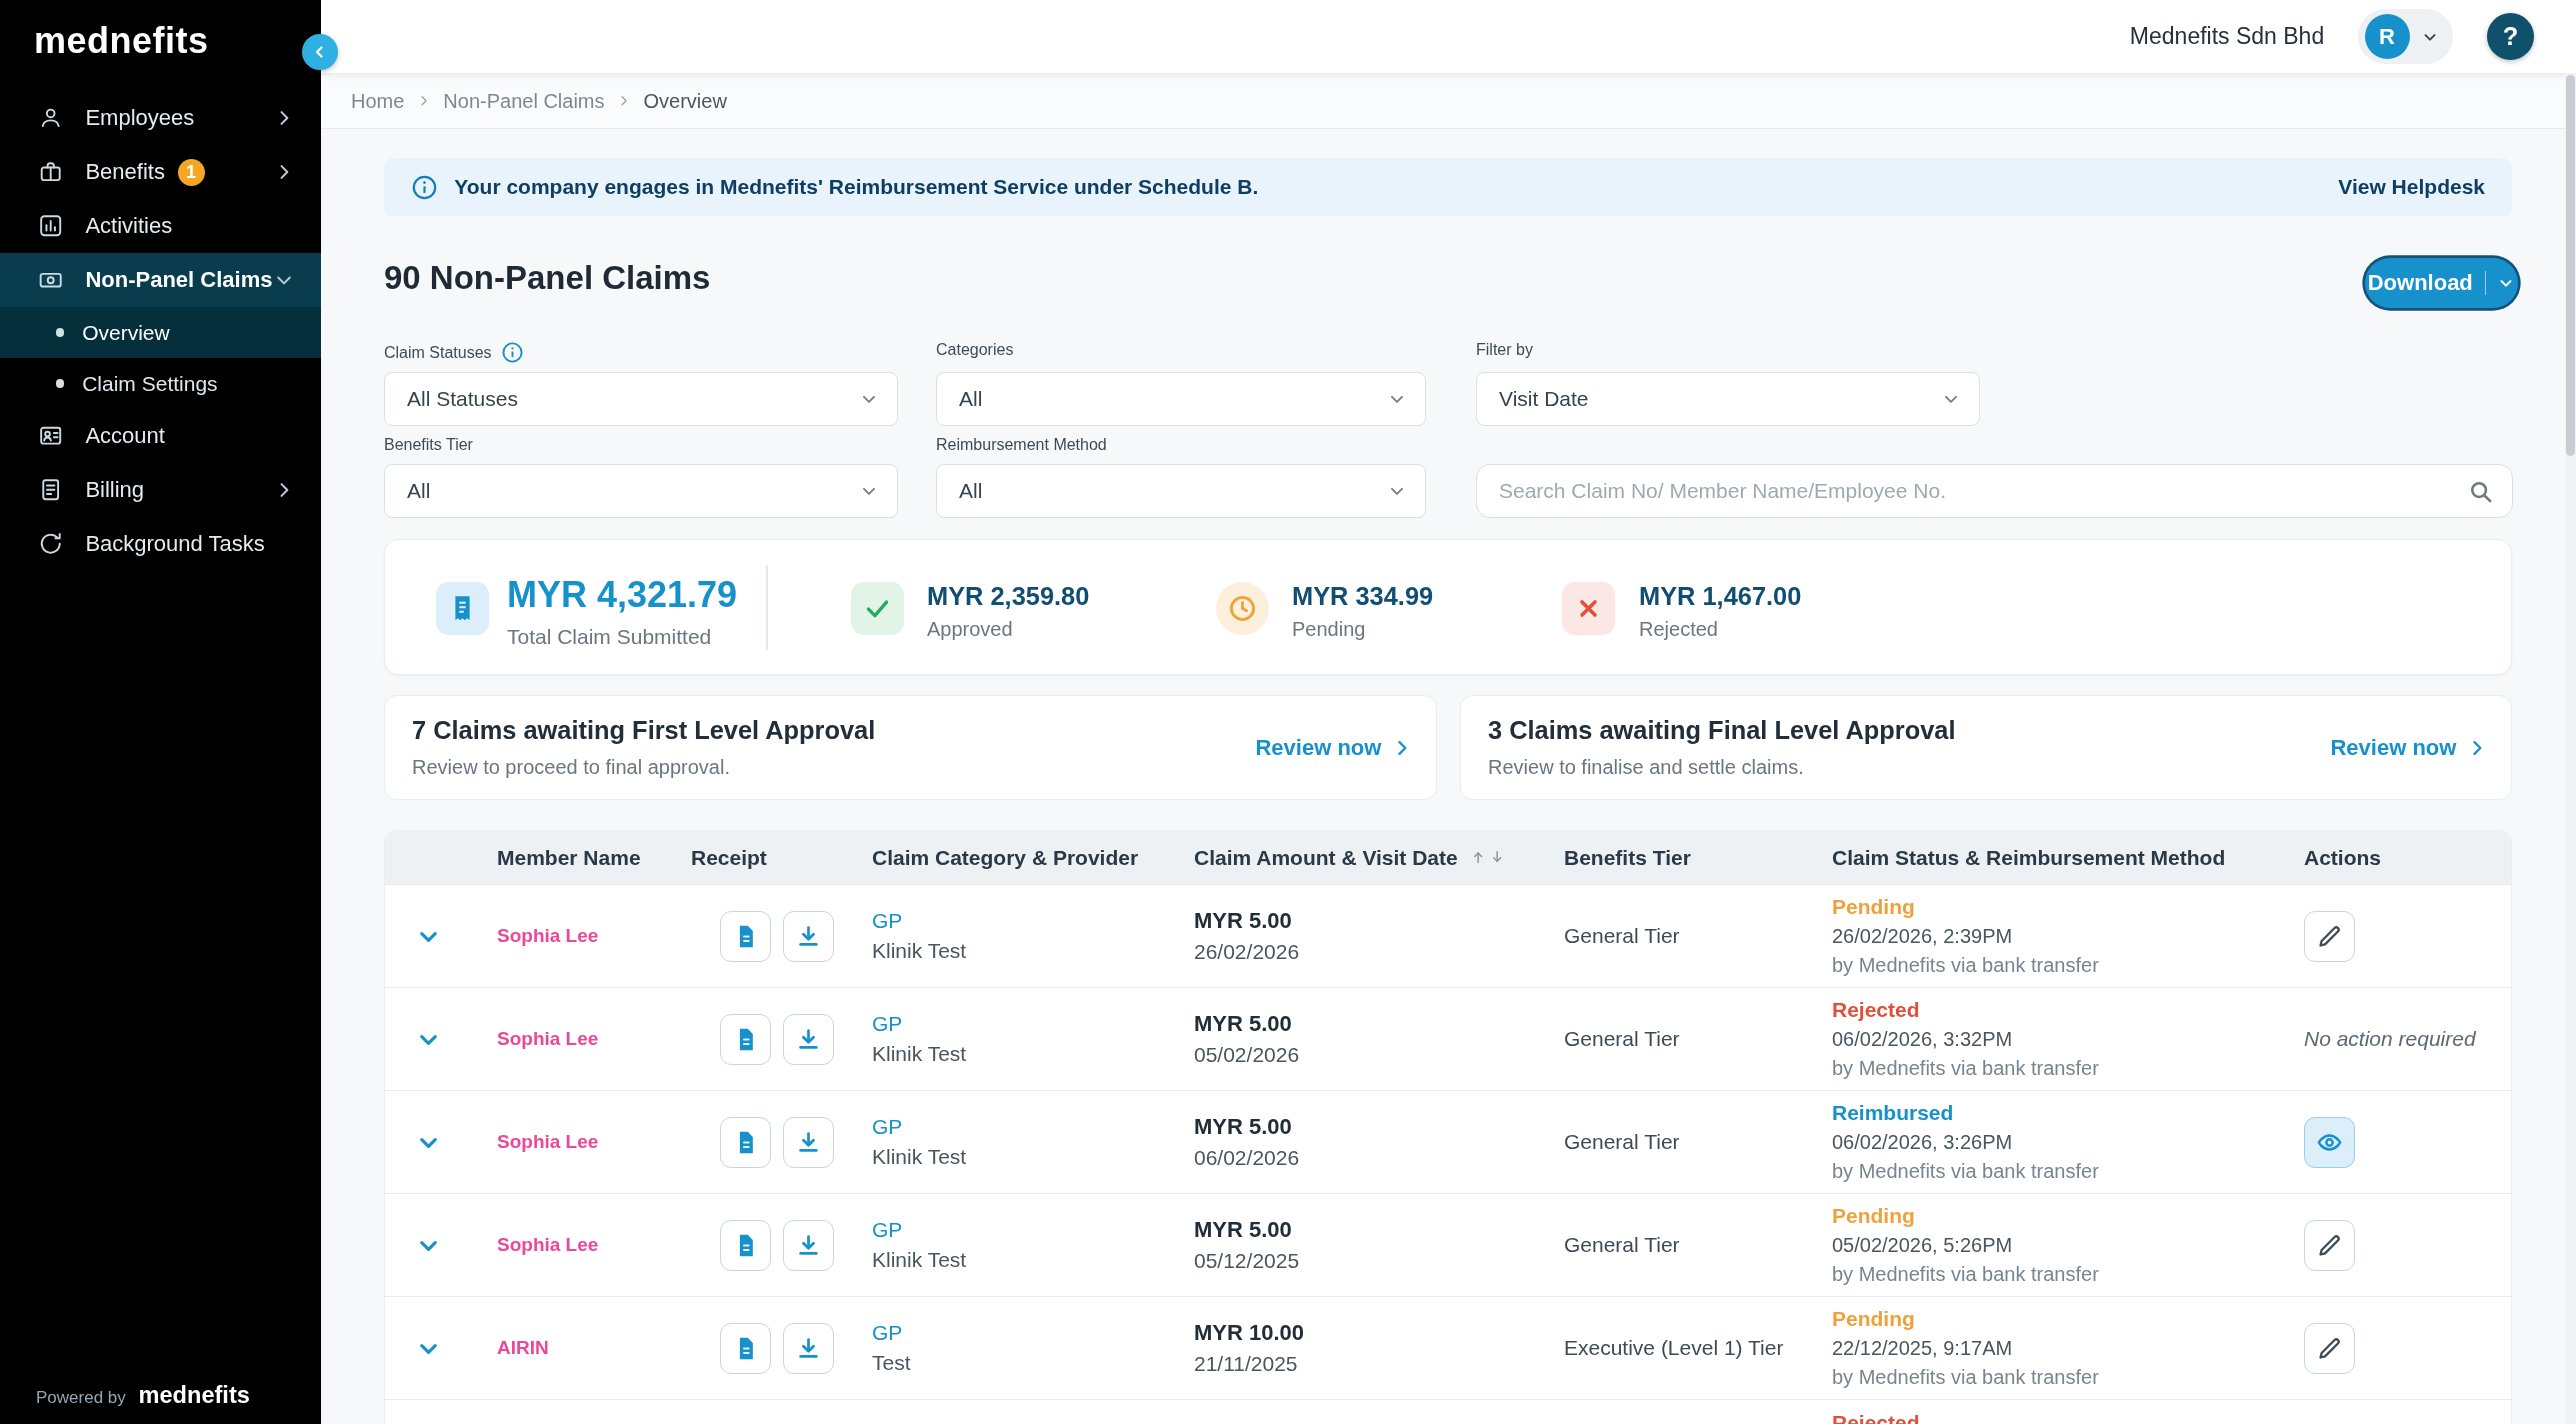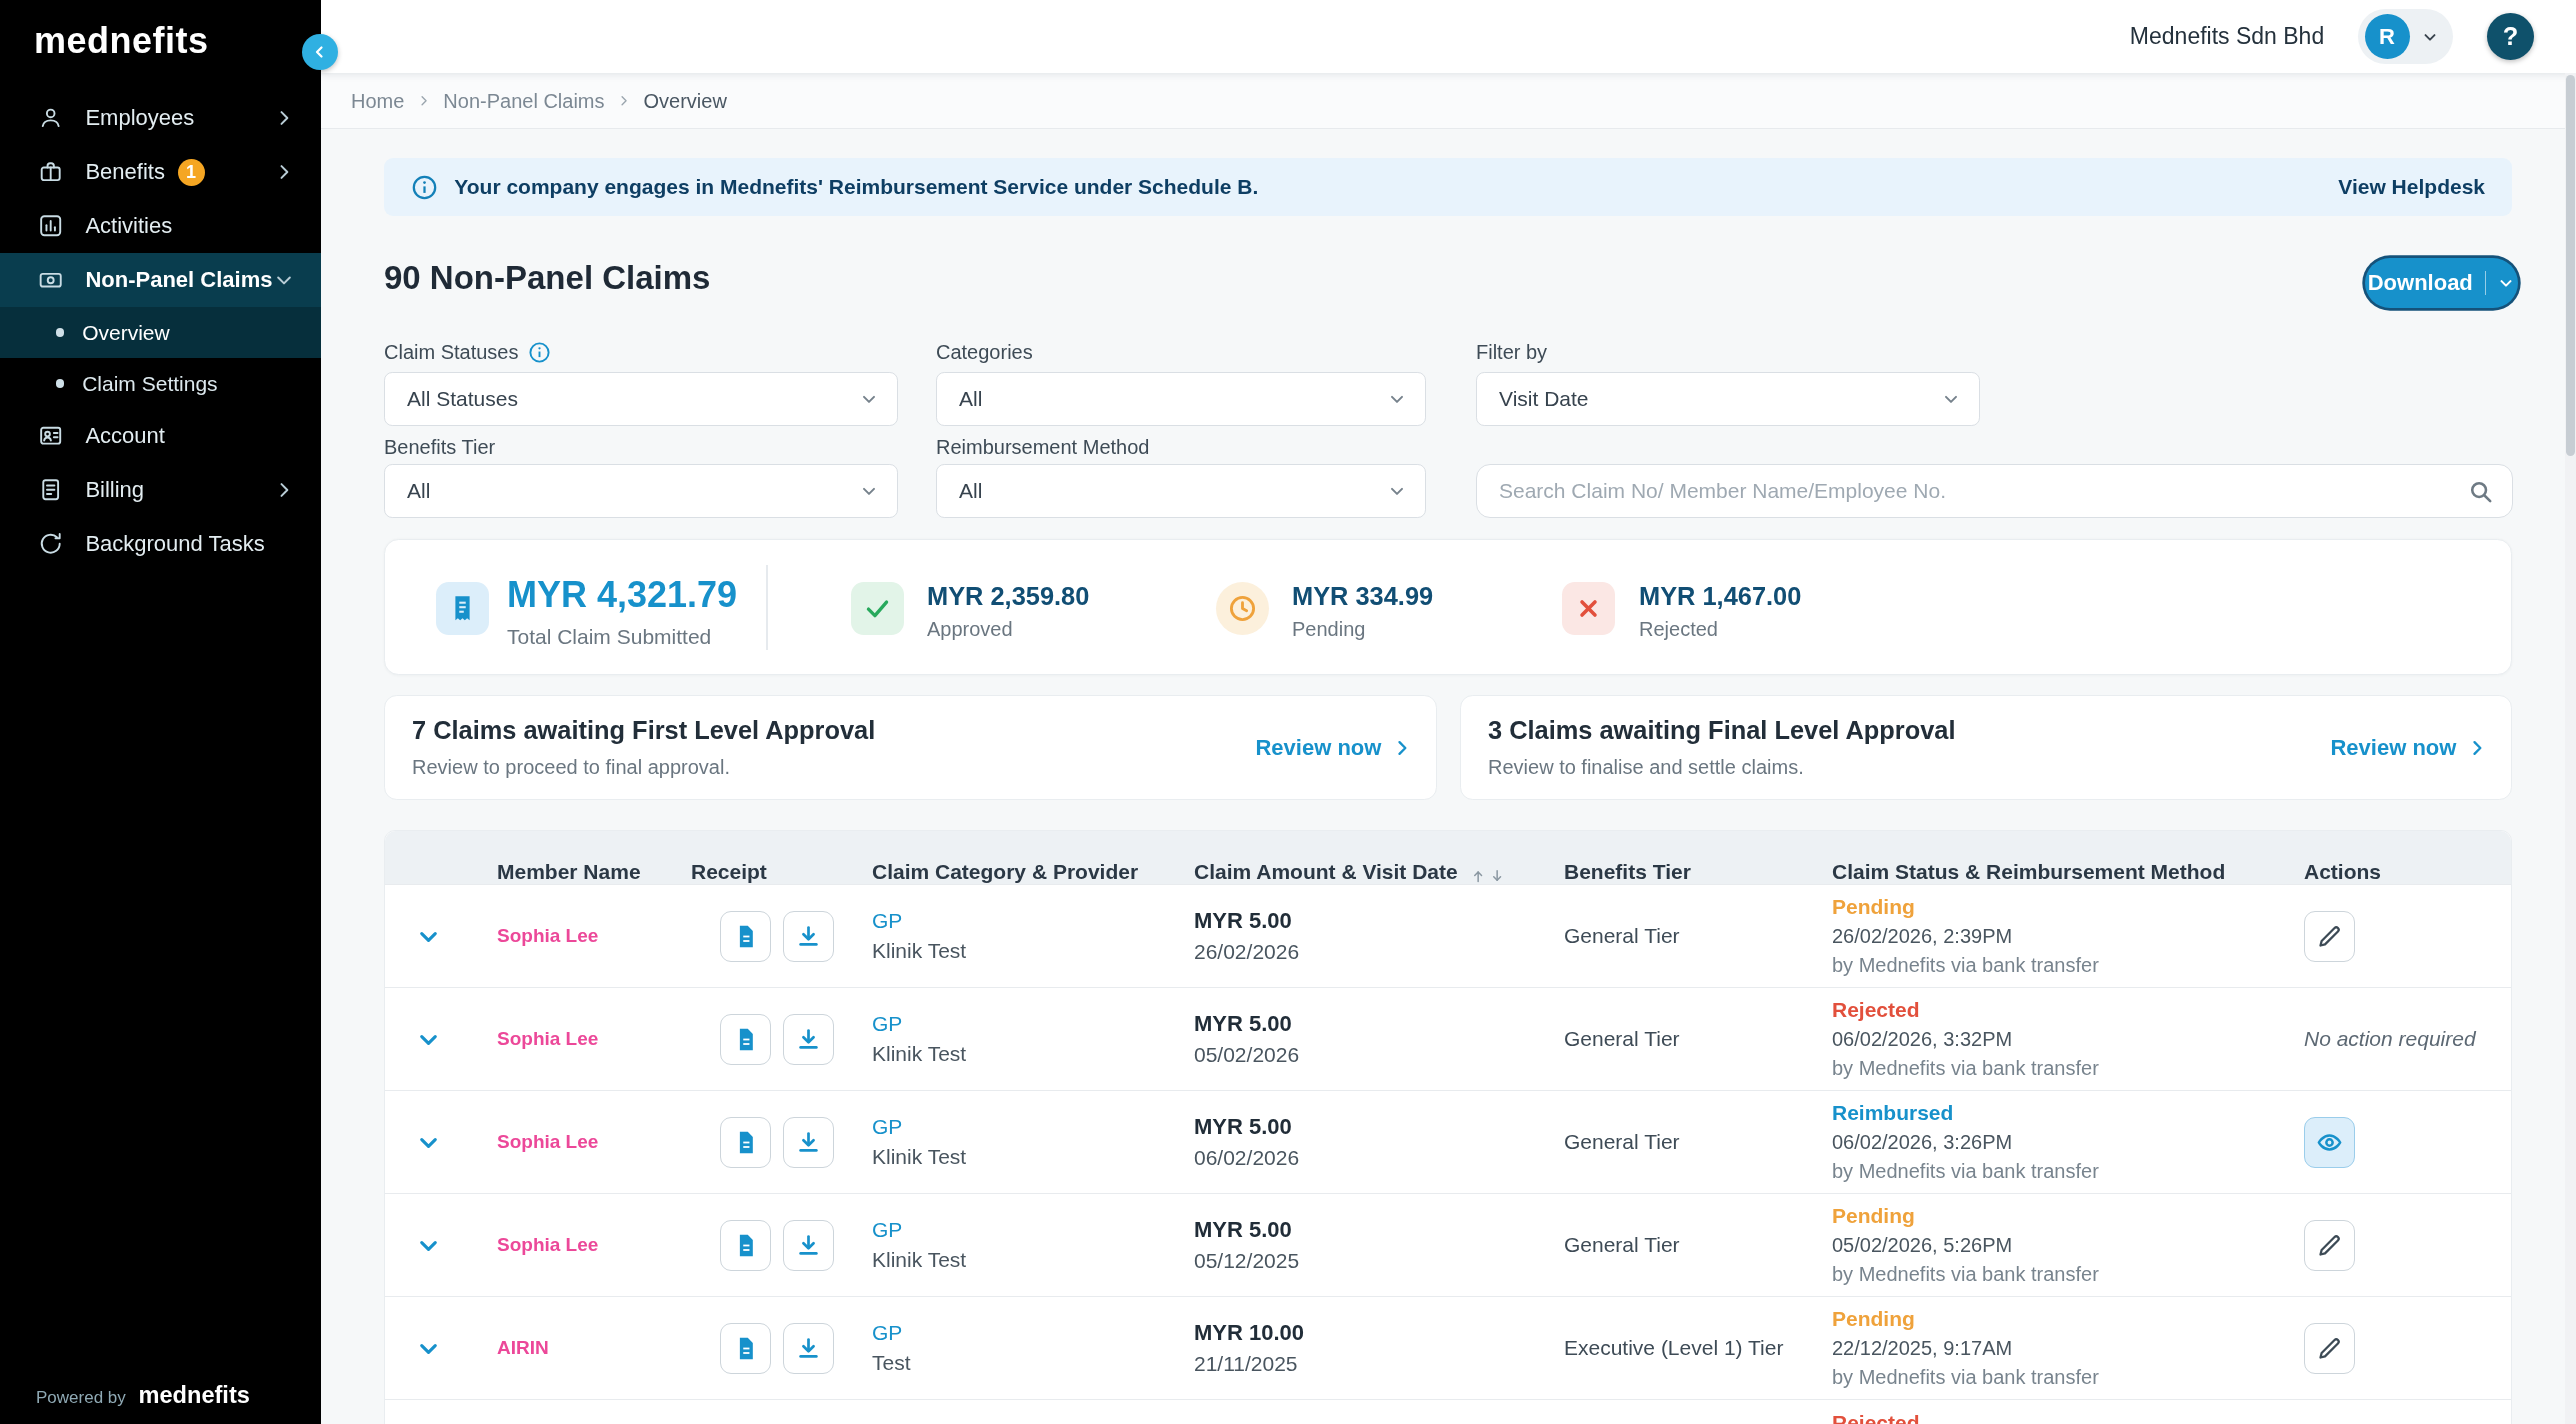--- a/index.html
+++ b/index.html
@@ -51,21 +51,21 @@
   .download-btn{position:absolute;top:185px;left:2044px;width:153px;height:50px;background:#1791CB;border:none;border-radius:25.4px;display:flex;align-items:center;justify-content:center;color:#fff;box-shadow:0 0 0 2.7px #15527A;cursor:pointer}
   .download-btn .lbl{font-size:22px;font-weight:700}
   .download-btn .div{width:0.9px;height:23.6px;background:rgba(255,255,255,.55);margin:0 11.8px}
   .download-btn svg{width:18px;height:18px;stroke:#fff;fill:none;stroke-width:2.8;stroke-linecap:round;stroke-linejoin:round}
 
   .download-menu{position:absolute;top:251px;left:2000px;width:198px;background:#fff;border-radius:12.7px;box-shadow:0 11px 31px rgba(20,45,65,.22);padding:7.3px 0;z-index:60}
   .menu-item{height:43px;display:flex;align-items:center;padding:0 18px;font-size:19px;color:#1791CB;white-space:nowrap;cursor:pointer}
   .annotation{position:absolute;left:-6.3px;right:-9px;top:46px;height:52px;border:4.5px solid #E63C2F;border-radius:26px;pointer-events:none}
 
   
-  .flabel{position:absolute;font-size:20px;color:#3E4B56;display:flex;align-items:center;gap:9px;white-space:nowrap}
+  .flabel{position:absolute;font-size:16px;color:#3E4B56;display:flex;align-items:center;gap:9px;white-space:nowrap}
   .flabel svg{width:23px;height:23px;stroke:#1791CB;fill:none;stroke-width:2}
   .select{position:absolute;height:54px;background:#fff;border:1.8px solid #DADFE4;border-radius:8.2px;display:flex;align-items:center;padding:0 22px;font-size:21px;color:#37434E;cursor:pointer}
   .select svg{position:absolute;right:18px;width:20px;height:20px;stroke:#76828C;fill:none;stroke-width:2.4;stroke-linecap:round;stroke-linejoin:round}
   .datebox{position:absolute;left:1703px;top:299px;width:489px;height:54px;background:#fff;border:1.8px solid #DADFE4;border-radius:8.2px;display:flex;align-items:center;gap:14.5px;padding:0 20px;font-size:21px;color:#37434E;cursor:pointer}
   .datebox svg{width:23.6px;height:23.6px;stroke:#5B6770;fill:none;stroke-width:2;flex:none}
   .searchwrap{position:absolute;left:1155px;top:391px;width:1037px;height:54px}
   .searchwrap input{width:100%;height:100%;border:1.8px solid #DADFE4;border-radius:14px;padding:0 63px 0 22px;font-size:21px;color:#37434E;font-family:"Liberation Sans",sans-serif;background:#fff;outline:none}
   .searchwrap input::placeholder{color:#9FA9B2}
   .searchwrap svg{position:absolute;right:20px;top:14.5px;width:25.4px;height:25.4px;stroke:#6E7A84;fill:none;stroke-width:2.4;stroke-linecap:round}
 
@@ -90,21 +90,21 @@
   .a2{left:1139px;width:1052px}
   .appr .t{position:absolute;left:27px;top:20px;font-size:25.4px;font-weight:700;color:#222E39;white-space:nowrap}
   .appr .s{position:absolute;left:27px;top:60px;font-size:20px;color:#6A7680;white-space:nowrap}
   .appr .review{position:absolute;right:23.6px;top:0;height:100%;display:flex;align-items:center;gap:11px;font-size:22px;font-weight:700;color:#1791CB;cursor:pointer}
   .appr .review svg{width:20px;height:20px;stroke:#1791CB;fill:none;stroke-width:2.8;stroke-linecap:round;stroke-linejoin:round}
 
   
   .table{position:absolute;left:63px;top:757px;width:2128px;background:#fff;border:0.9px solid #E9EDF0;border-radius:11px 11px 0 0}
   .thead,.trow{display:grid;grid-template-columns:112px 194px 181px 322px 370px 268px 472px 210px}
   .thead{height:53px;background:#EDF1F4;border-radius:11px 11px 0 0;font-size:21px;font-weight:700;color:#2B3845}
-  .th{display:flex;align-items:flex-end;gap:12.7px;padding-right:7.3px;white-space:nowrap}
+  .th{display:flex;align-items:center;gap:12.7px;padding-right:7.3px;white-space:nowrap}
   .sort{display:flex;gap:1.8px}
   .sort svg{width:16.3px;height:16.3px;stroke:#8A97A1;fill:none;stroke-width:2.2;stroke-linecap:round;stroke-linejoin:round}
   .trow{height:103px;border-top:0.9px solid #E8EBEE}
   .cell{display:flex;flex-direction:column;justify-content:center;gap:6.3px;padding-right:9px;min-width:0}
   .c-chev{flex-direction:row;align-items:center;justify-content:flex-start;padding-left:23.6px}
   .c-receipt{flex-direction:row;align-items:center;gap:12.7px}
   .expand{width:40px;height:40px;border:none;background:transparent;display:flex;align-items:center;justify-content:center;cursor:pointer}
   .expand svg{width:27px;height:27px;stroke:#1791CB;fill:none;stroke-width:2.8;stroke-linecap:round;stroke-linejoin:round}
   .icon-btn{width:51px;height:51px;border-radius:11px;background:#fff;border:1.8px solid #CDD5DB;display:flex;align-items:center;justify-content:center;cursor:pointer;flex:none}
   .icon-btn svg{width:27px;height:27px}

